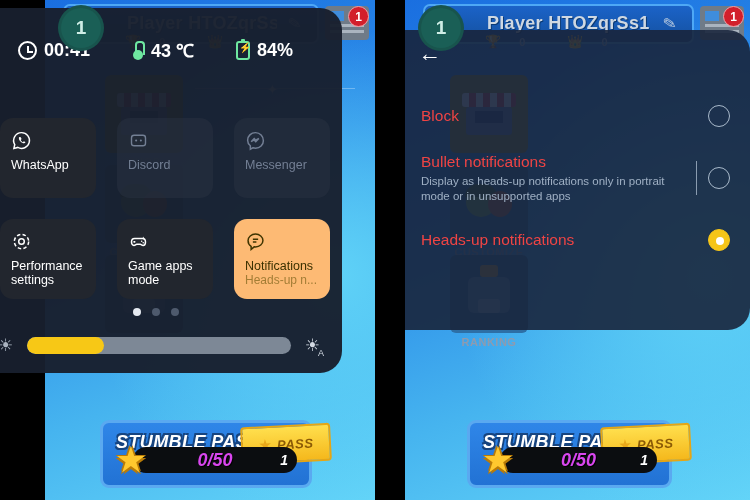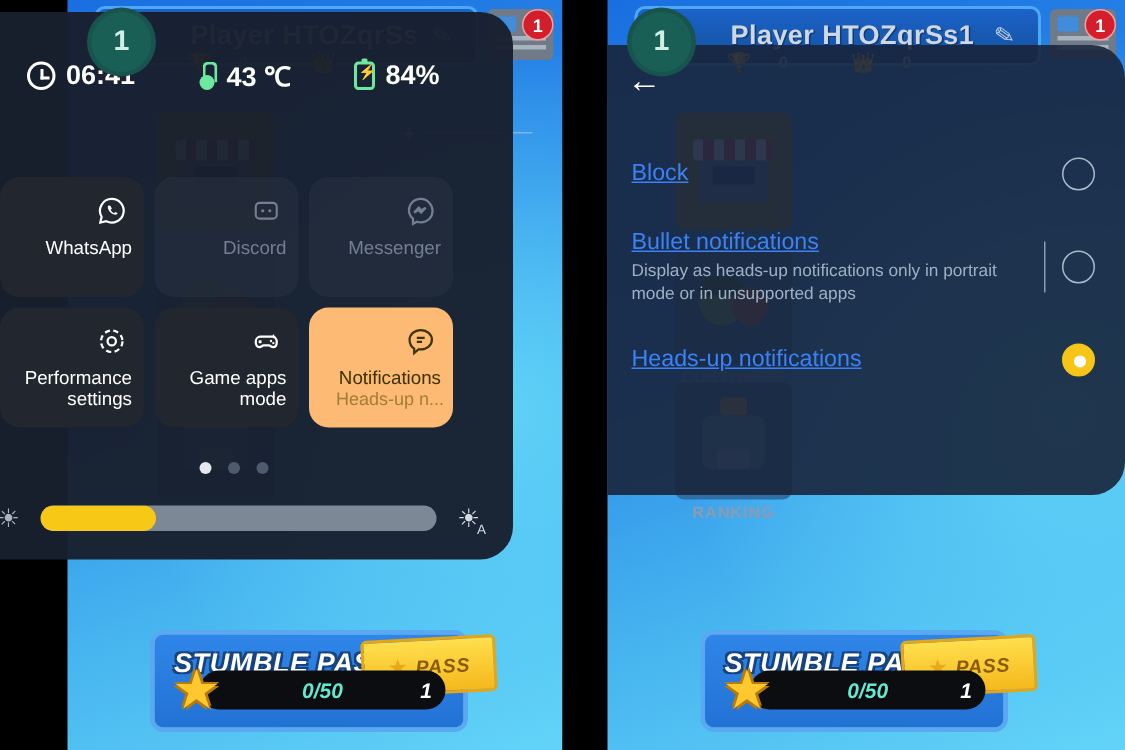--- a/index.html
+++ b/index.html
@@ -119,21 +119,21 @@
     content:""; position:absolute; top:3px; bottom:3px; width:5px;
     background:radial-gradient(circle at 0 0, transparent 0, transparent 0);
   }
   .tstar{ color:#e8a81a; font-size:15px; }
   .tword{ font-size:13px; font-weight:bold; font-style:italic; color:#8a5a06; letter-spacing:.5px;}
   .passbar{
     position:absolute; left:30px; right:12px; bottom:12px; height:26px;
     background:#0b0d10; border-radius:13px;
     display:flex; align-items:center; justify-content:center;
   }
-  .passbar .frac{ color:#5eead4; font-size:14px; font-weight:bold; font-style:italic; text-shadow:1px 1px 0 #000;}
+  .passbar .frac{ color:#d946ef; font-size:18px; font-weight:bold; font-style:italic; text-shadow:1px 1px 0 #000;}
   .passbar .lvl{ position:absolute; right:9px; color:#fff; font-size:14px; font-weight:bold; font-style:italic;}
   .bigstar{
     position:absolute; left:10px; bottom:7px; width:36px; height:36px;
     color:#ffc82e; font-size:36px; line-height:36px; text-align:center;
     text-shadow:-1.5px -1.5px 0 #b97b08,1.5px -1.5px 0 #b97b08,-1.5px 1.5px 0 #b97b08,1.5px 1.5px 0 #b97b08;
   }
 
   
   .gp{
     position:absolute; left:-30px; top:8px; width:372px; height:365px;
@@ -156,21 +156,21 @@
   .ico-temp::before{ content:""; position:absolute; left:3px; top:0; width:6px; height:12px;
     border:2px solid #6ee7a0; border-bottom:none; border-radius:4px 4px 0 0;}
   .ico-temp::after{ content:""; position:absolute; left:1px; top:9px; width:10px; height:10px;
     border-radius:50%; background:#6ee7a0;}
 
   .ico-batt{ width:14px; height:19px; border:2px solid #6ee7a0; border-radius:3px;}
   .ico-batt::before{ content:""; position:absolute; left:3px; top:-4px; width:4px; height:3px; background:#6ee7a0; border-radius:1px;}
   .ico-batt::after{ content:"\26A1"; position:absolute; left:1px; top:-1px; font-size:10px; color:#6ee7a0;}
 
   
-  .tiles{ position:absolute; left:30px; top:110px; display:grid; grid-template-columns:repeat(3,96px); gap:7px;text-align:right; }
+  .tiles{ position:absolute; left:30px; top:110px; display:grid; grid-template-columns:repeat(3,96px); gap:21px; }
   .tile{
     height:80px; border-radius:13px; background:#22262e; padding:12px 11px; position:relative;
   }
   .tile.dim{ background:rgba(40,48,64,.58); }
   .tile.active{ background:#fdba74; }
   .tile .ticon{ width:21px; height:21px; color:#fff; }
   .tile .tlabel{
     position:absolute; left:11px; right:8px; top:40px;
     font-size:12.5px; color:#fff; line-height:14px;
   }
@@ -203,21 +203,21 @@
   .np-head{
     position:absolute; left:13px; top:12px; display:flex; align-items:center; gap:14px;
     color:#fff;
   }
   .backarrow{ font-size:23px; line-height:1; color:#fff; }
   .np-title{ font-size:19px; }
 
   .optlist{ position:absolute; left:0; right:0; top:55px; }
   .opt{ position:relative; min-height:62px; padding:0 20px 0 16px; display:flex; align-items:center; }
   .opt .otext{ flex:1; }
-  .opt .olabel{ font-size:15.5px; color:#3b82f6;text-decoration:underline; }
+  .opt .olabel{ font-size:15.5px; color:#ef4444; }
   .opt .odesc{ font-size:11.5px; color:#9fb0c4; line-height:15px; margin-top:3px; }
   .radio{
     width:22px; height:22px; border-radius:50%; border:1.5px solid #a9bacb; flex:none; margin-left:14px;
   }
   .radio.sel{ border-color:#f5c518; background:#f5c518; position:relative; }
   .radio.sel::after{ content:""; position:absolute; left:7px; top:7px; width:8px; height:8px; border-radius:50%; background:#fff;}
   .divline{ position:absolute; right:53px; top:14px; width:1.5px; height:34px; background:#8a9cb0;}
 </style>
 </head>
 <body>
@@ -287,21 +287,21 @@
         </div>
         <div class="bigstar">★</div>
       </div>
     </div>
 
     <div class="gp">
 
       <div class="gp-statusbar">
         <div class="sb-item">
           <span class="sb-ico ico-clock"></span>
-          <span>06:41</span>
+          <span>00:41</span>
         </div>
         <div class="sb-gap"></div>
         <div class="sb-item">
           <span class="sb-ico ico-temp"></span>
           <span>43 ℃</span>
         </div>
         <div class="sb-gap"></div>
         <div class="sb-item">
           <span class="sb-ico ico-batt"></span>
           <span>84%</span>

